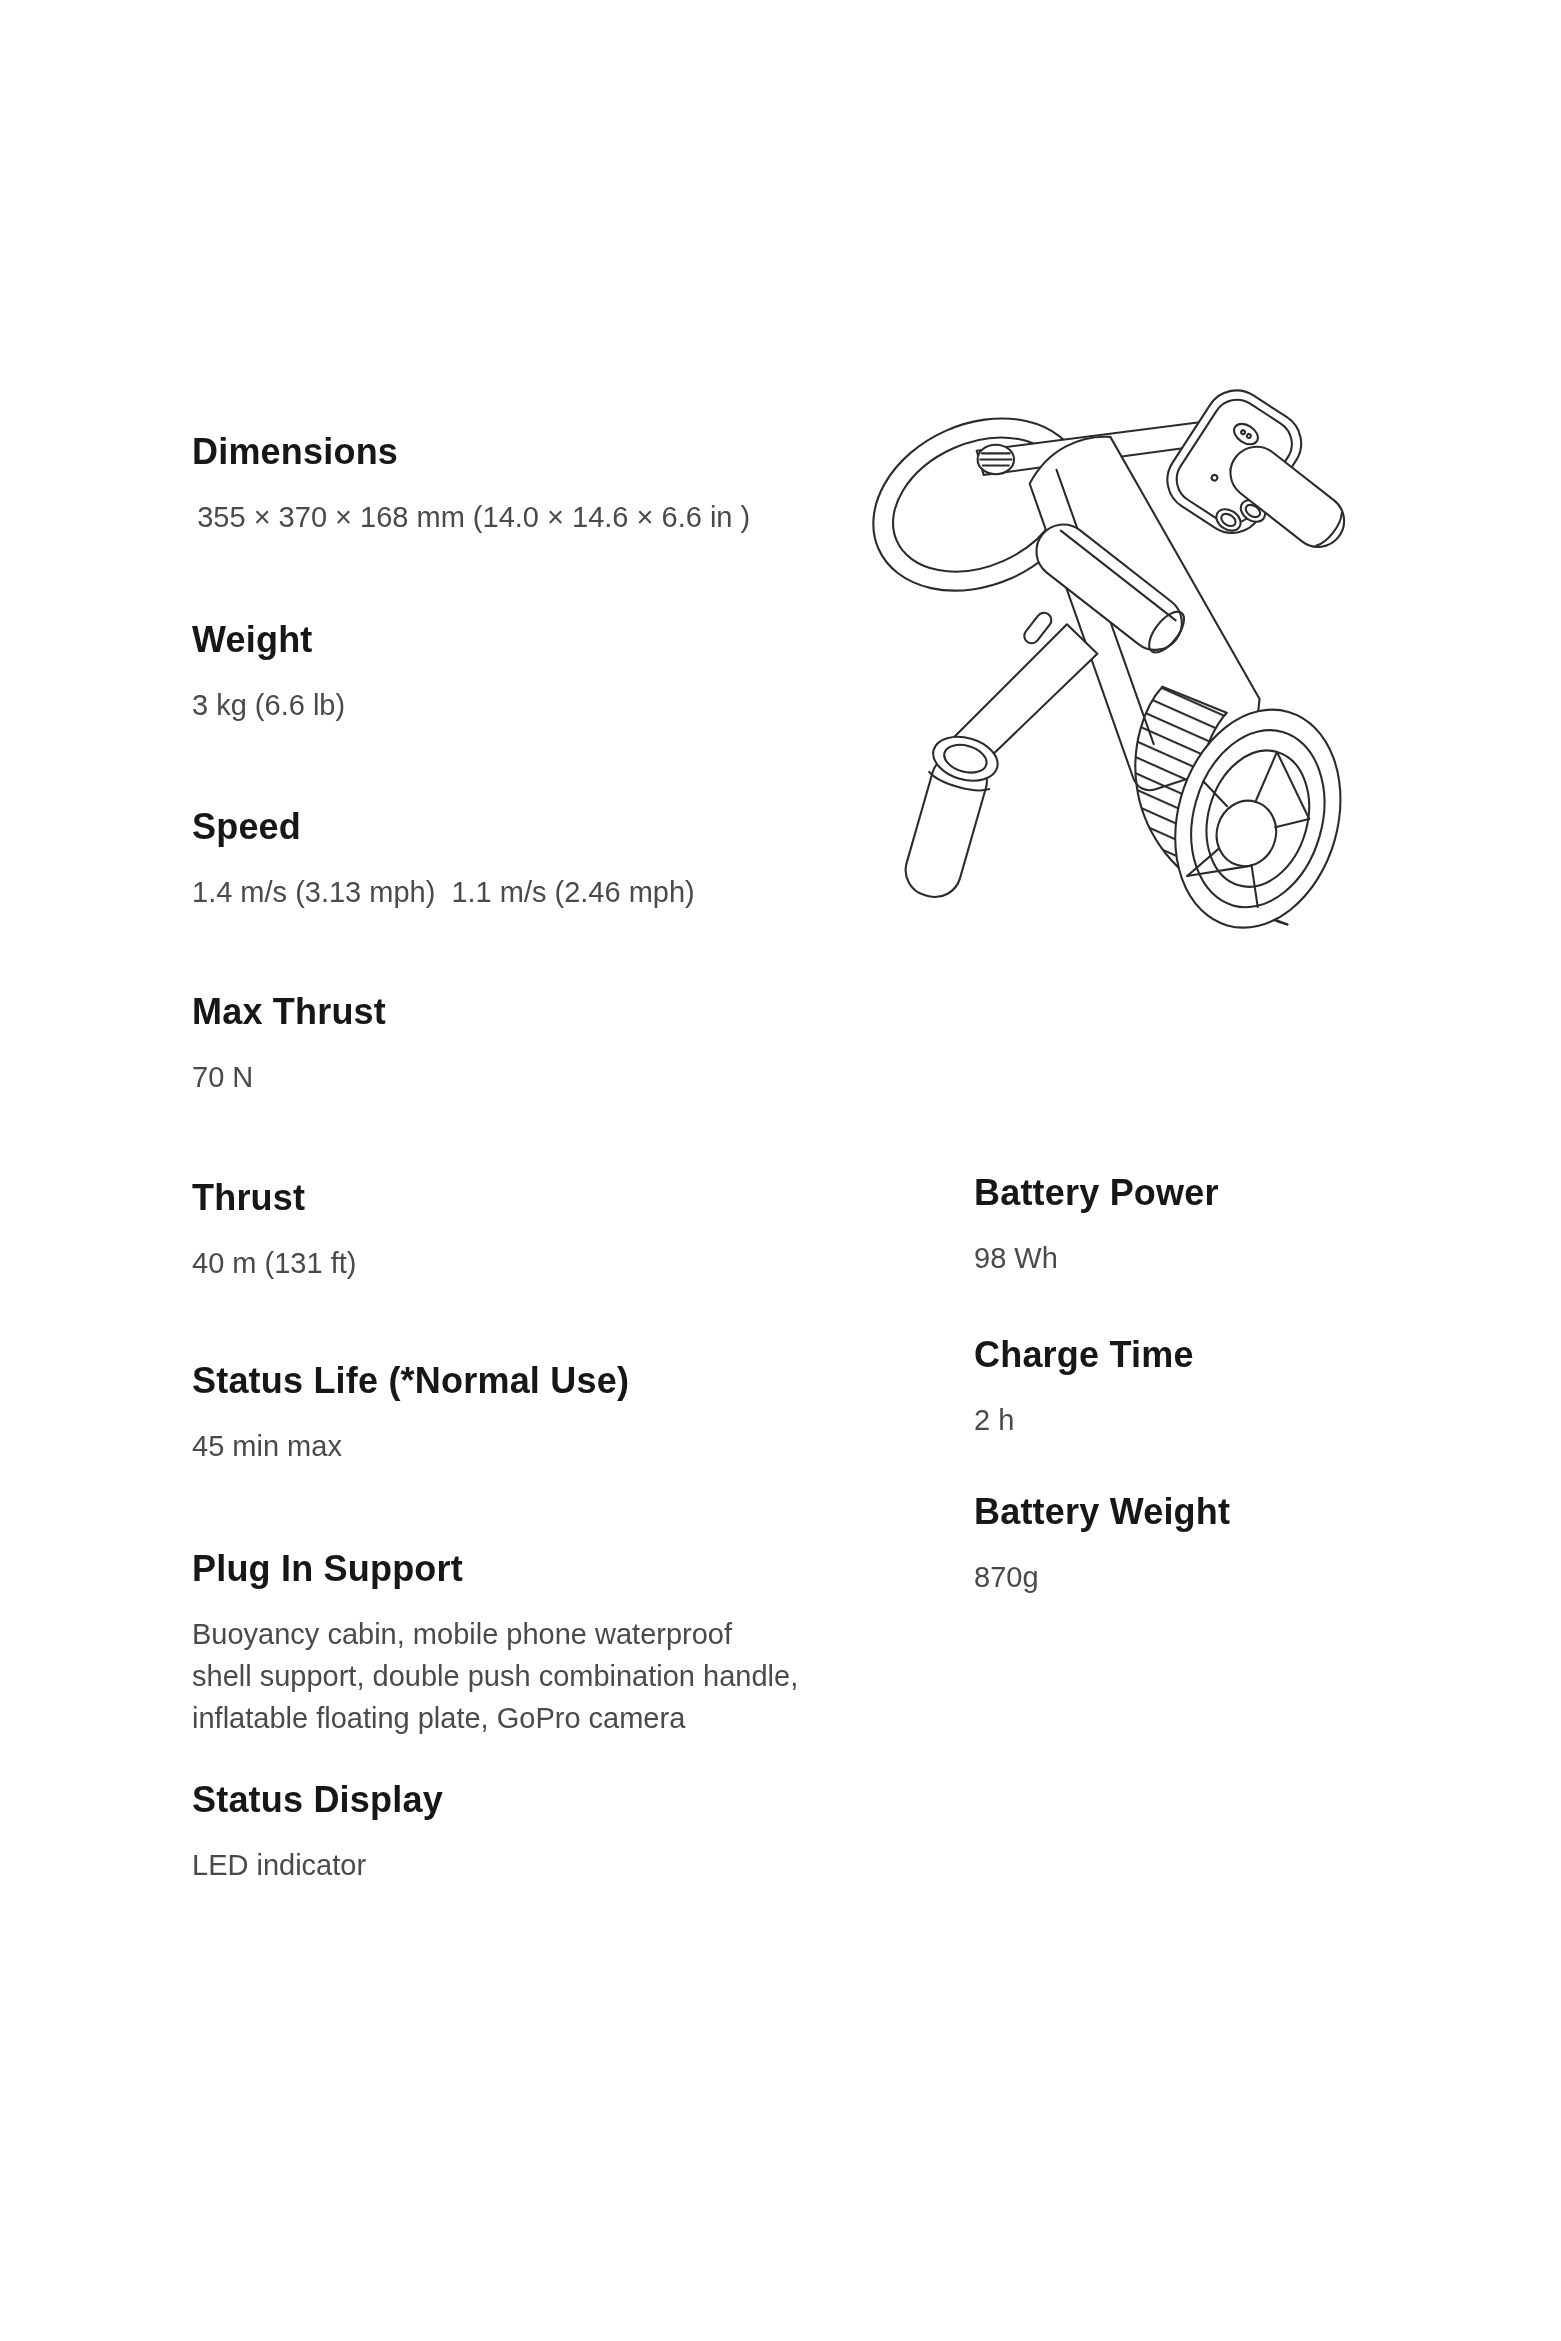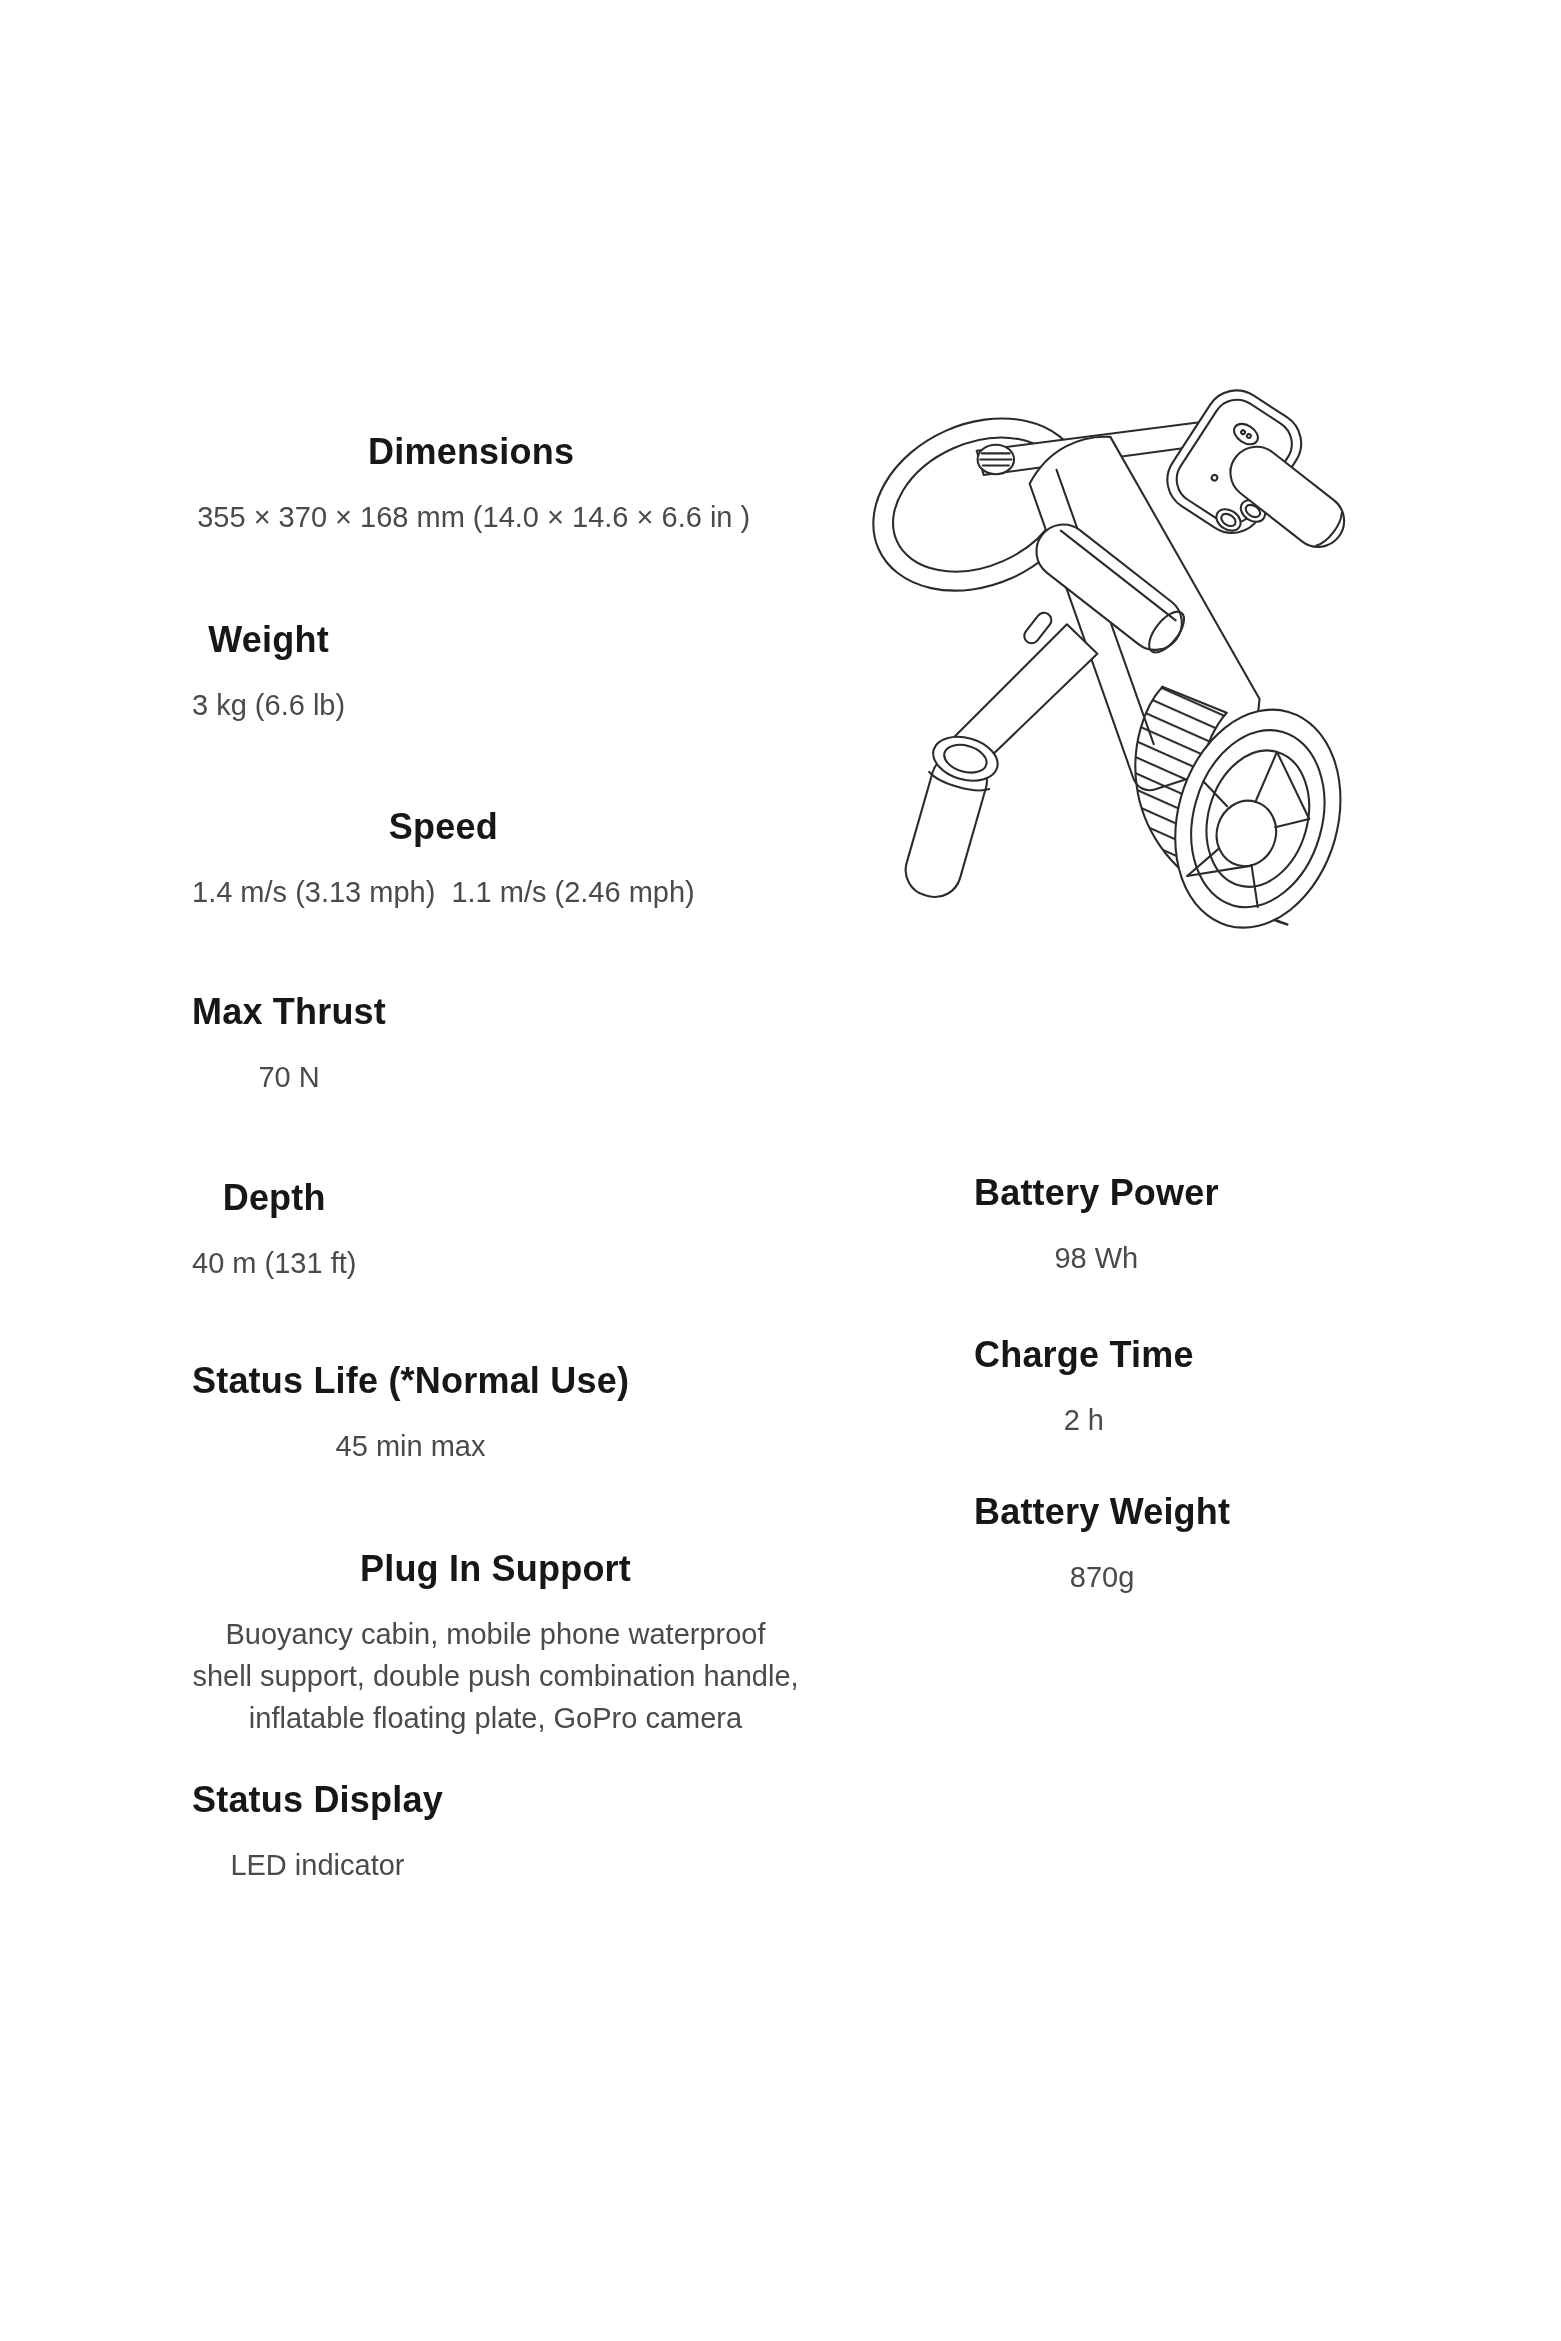--- a/index.html
+++ b/index.html
@@ -1,20 +1,20 @@
 <!DOCTYPE html>
 <html style="font-size:14px"><head>
 <meta charset="utf-8">
 <style>
   html,body{margin:0;padding:0;}
   body{
     width:1562px;height:2342px;position:relative;background:#ffffff;
     font-family:"Liberation Sans", sans-serif;overflow:hidden;
   }
-  .spec{position:absolute;text-align:center;}
+  .spec{position:absolute;}
   .spec h2{
     margin:0;font-size:36px;line-height:40px;font-weight:700;
     color:#171717;letter-spacing:0.2px;
   }
   .spec .value{
     margin:24px 0 0 0;font-size:29px;line-height:42px;
     color:#4a4a4a;font-weight:400;
   }
   .spec .value.indent{padding-left:5.2px;}
   .spec .value.para{width:607px;}
@@ -43,21 +43,21 @@
     <h2>Speed</h2>
     <p class="value"><span>1.4 m/s (3.13 mph)</span><span class="gap">1.1 m/s (2.46 mph)</span></p>
   </section>
 
   <section class="spec" style="left:192px;top:992px">
     <h2>Max Thrust</h2>
     <p class="value">70 N</p>
   </section>
 
   <section class="spec" style="left:192px;top:1178px">
-    <h2>Depth</h2>
+    <h2>Thrust</h2>
     <p class="value">40 m (131 ft)</p>
   </section>
 
   <section class="spec" style="left:192px;top:1361px">
     <h2>Status Life (*Normal Use)</h2>
     <p class="value">45 min max</p>
   </section>
 
   <section class="spec" style="left:192px;top:1549px">
     <h2>Plug In Support</h2>

